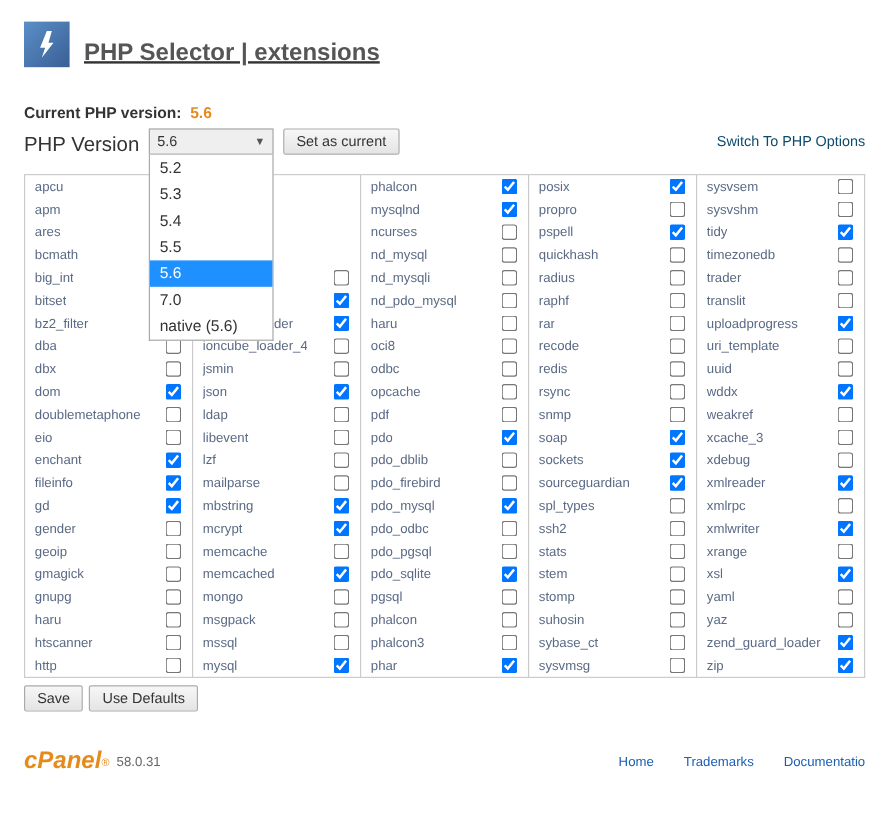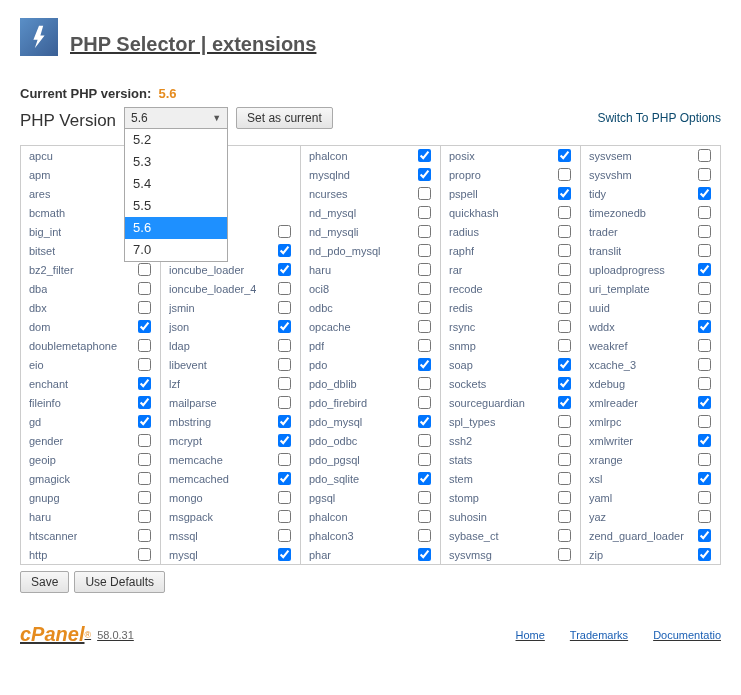--- a/index.html
+++ b/index.html
@@ -64,21 +64,20 @@
   }
   .ext-col { width: 20%; }
   .ext-cell { display: flex; align-items: center; justify-content: space-between; padding: 2px 6px 2px 8px; height: 19px; }
   .ext-name { color: #5a6a85; font-size: 11px; white-space: nowrap; overflow: hidden; text-overflow: ellipsis; }
   .ext-check { width: 13px; height: 13px; flex-shrink: 0; margin-left: 4px; }
   .bottom-btns { margin-top: 6px; }
   .bottom-btns .btn { margin-right: 2px; }
   .footer {
     display: flex; align-items: center; padding: 30px 0 10px 0;
     font-size: 11px;
-    text-decoration: underline;
   }
   .cpanel-logo {
     font-family: Arial, sans-serif; font-style: italic; font-weight: bold;
     font-size: 20px; color: #e58b1e;
   }
   .cpanel-logo .c { font-style: italic; }
   .footer-ver { color: #666; margin-left: 6px; font-size: 11px; }
   .footer-links { margin-left: auto; display: flex; gap: 25px; }
   .footer-links span { color: #1a5fb4; cursor: pointer; }
 </style>
@@ -107,20 +106,21 @@
         <span>5.6</span>
         <span class="select-arrow">▼</span>
       </div>
       <div class="dropdown" id="dropdown">
           <div class="dropdown-item">5.2</div>
           <div class="dropdown-item">5.3</div>
           <div class="dropdown-item">5.4</div>
           <div class="dropdown-item">5.5</div>
           <div class="dropdown-item selected">5.6</div>
           <div class="dropdown-item">7.0</div>
+          <div class="dropdown-item">native (5.6)</div>
         </div>
     </div>
     <button class="btn">Set as current</button>
     <div class="switch-link">Switch To PHP Options</div>
   </div>
 
   <table class="ext-table">
     <tbody>
         <tr>
       <td class="ext-col" id="c1">

